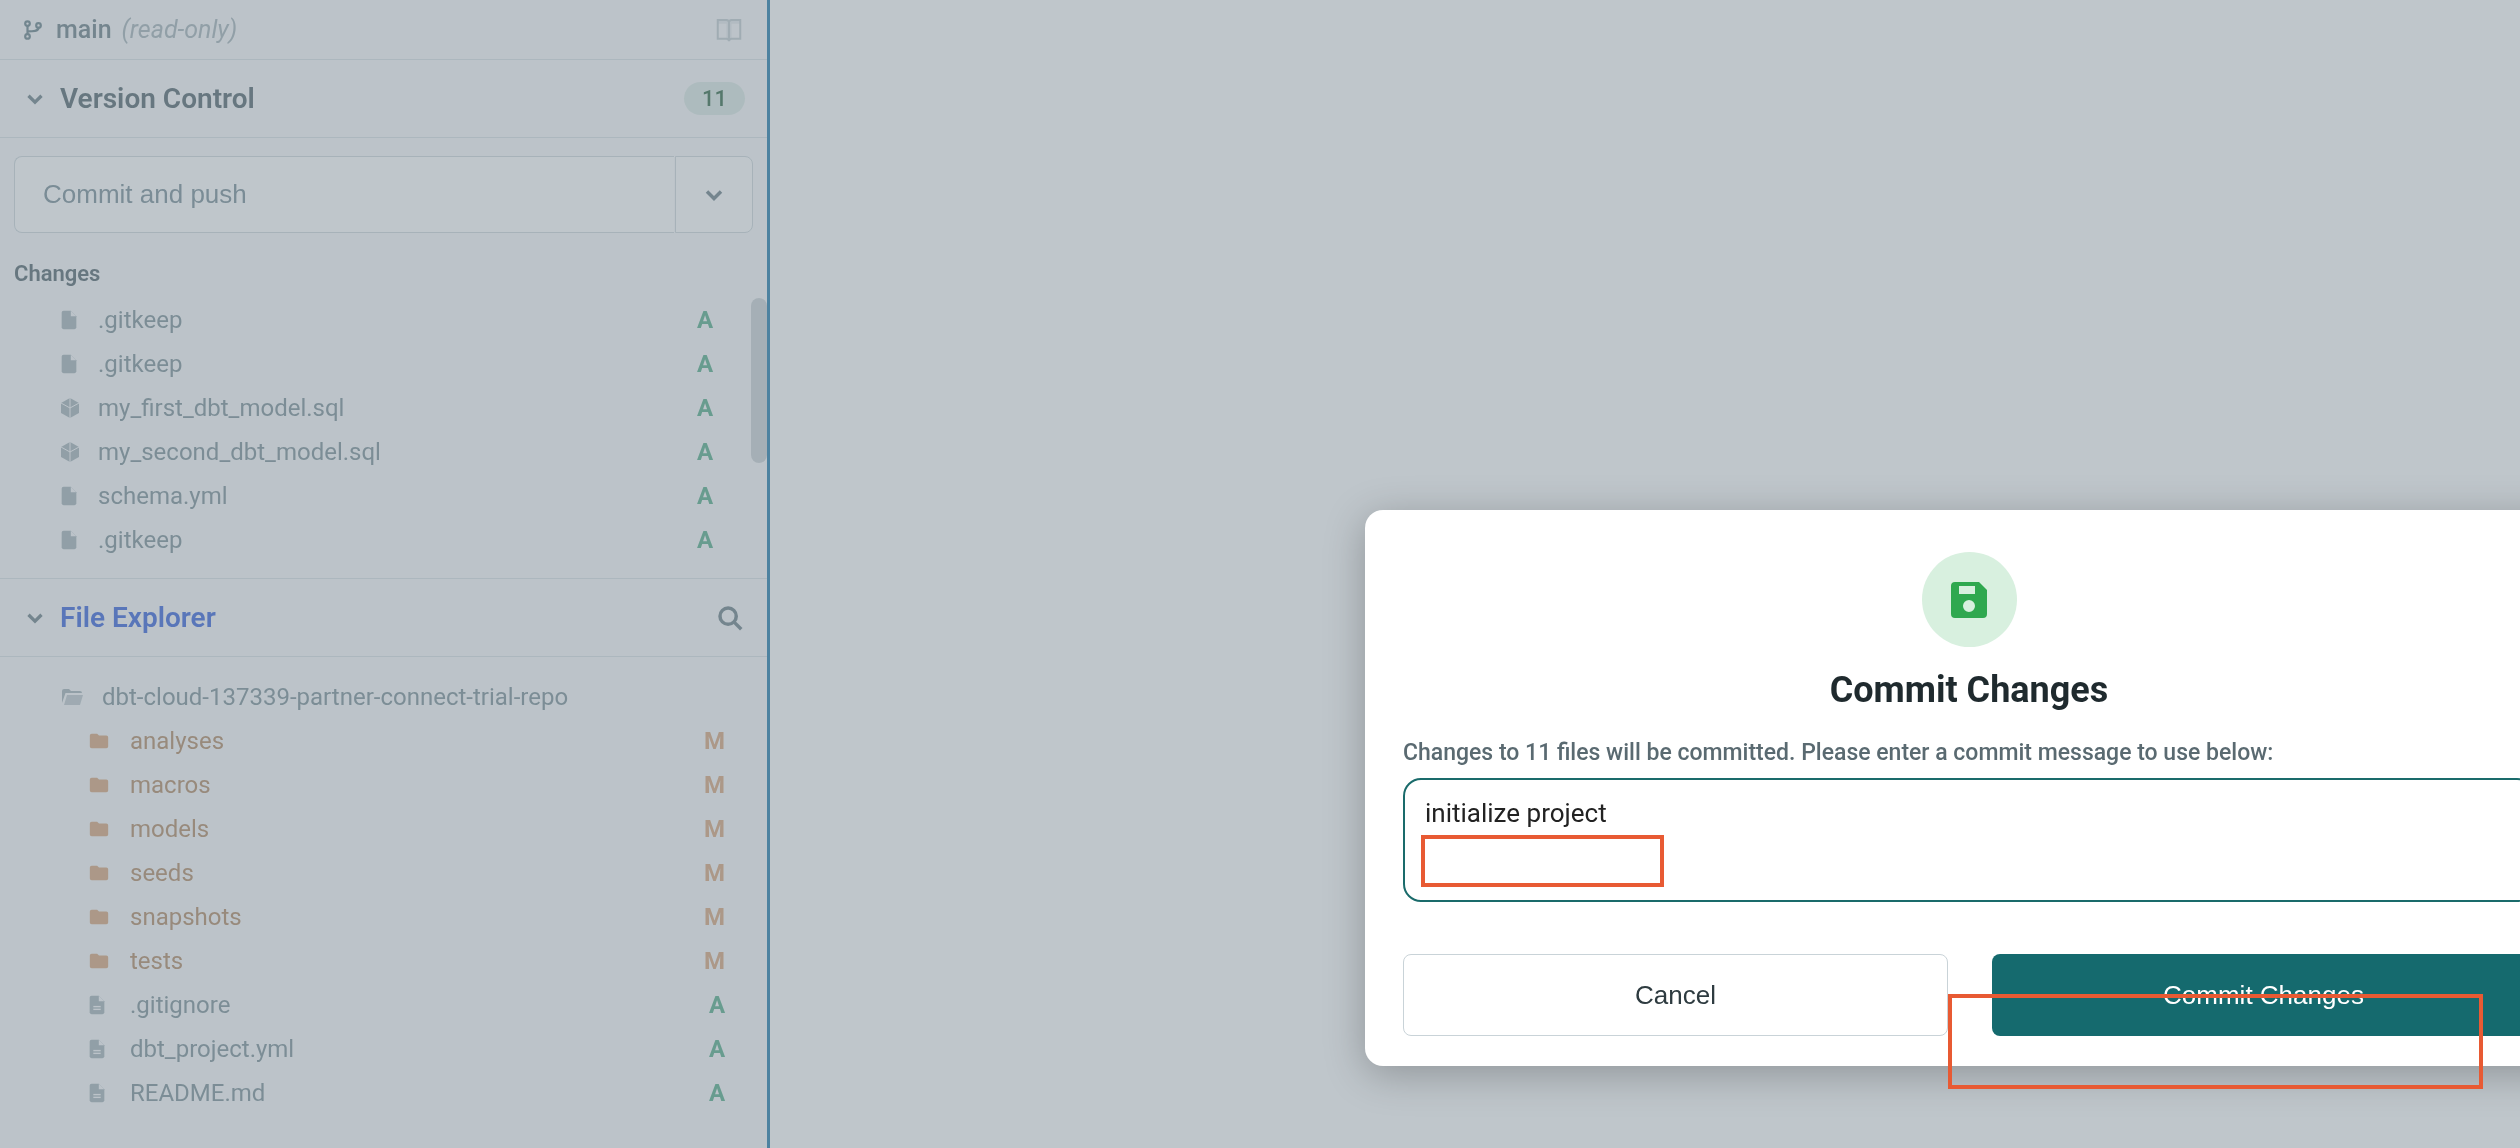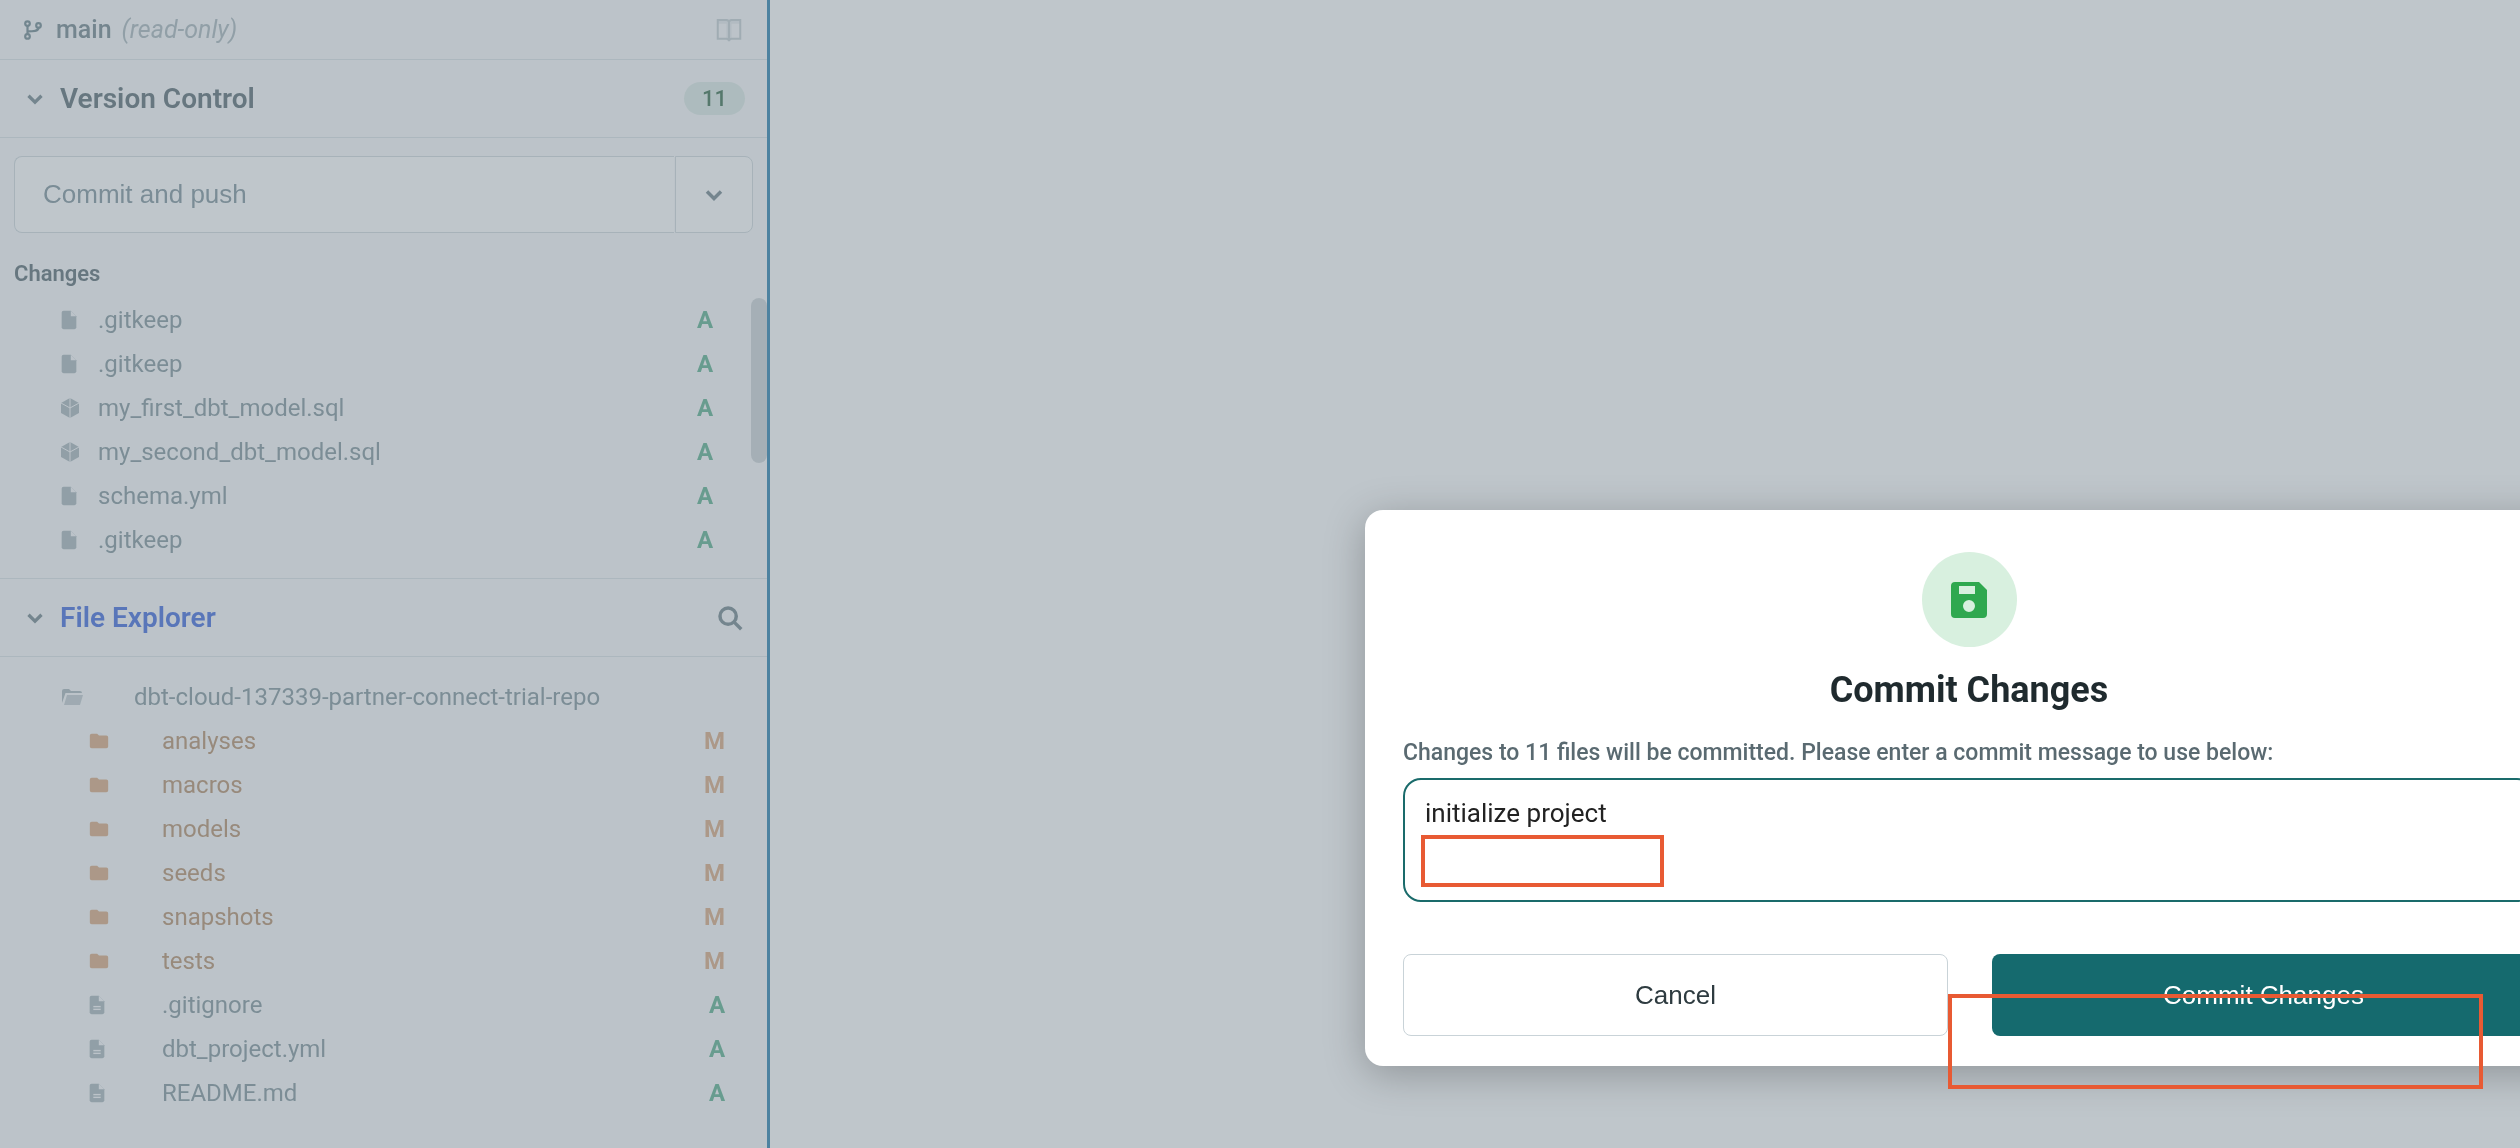--- a/index.html
+++ b/index.html
@@ -129,21 +129,20 @@
 .fe-header .search { color:#5a7079; }
 .tree {
   padding-top: 18px;
 }
 .tree-row {
   display:flex;
   align-items:center;
   padding: 8px 24px 8px 58px;
   font-size: 24px;
   color:#6b828a;
-  gap:32px;
 }
 .tree-row.root { padding-left: 58px; }
 .tree-row .ti { width:30px; margin-right: 14px; display:inline-flex; color:#9aa9b0; }
 .tree-row .tn { flex:1; }
 .tree-row .ts { font-weight:700; font-size:24px; margin-right: 18px; }
 .tree-row.folder .ti { color:#d49a6a; }
 .tree-row.folder .tn { color:#a87a50; }
 .tree-row.folder .ts { color:#d49a6a; }
 .tree-row.file .ts { color:#3fa37a; }
 .tree-row.child { padding-left: 86px; }

